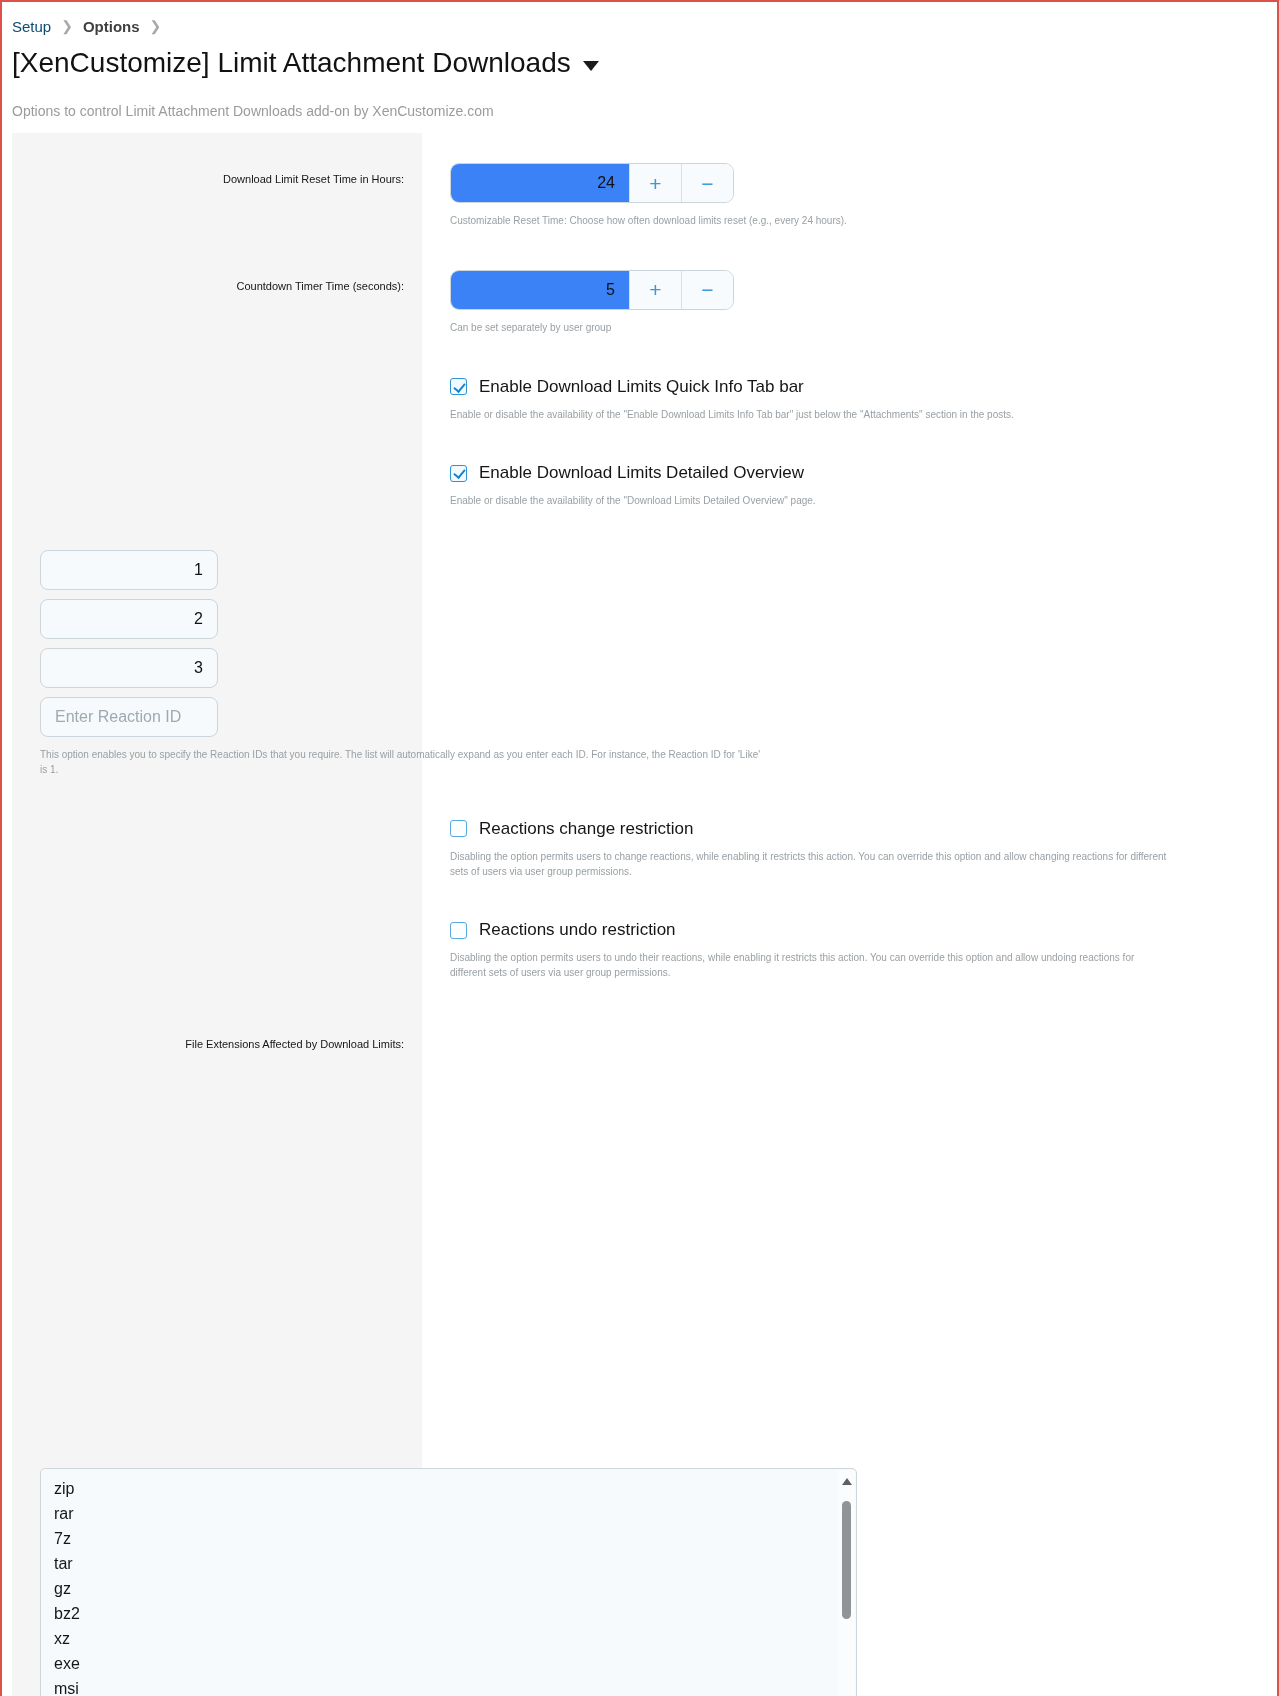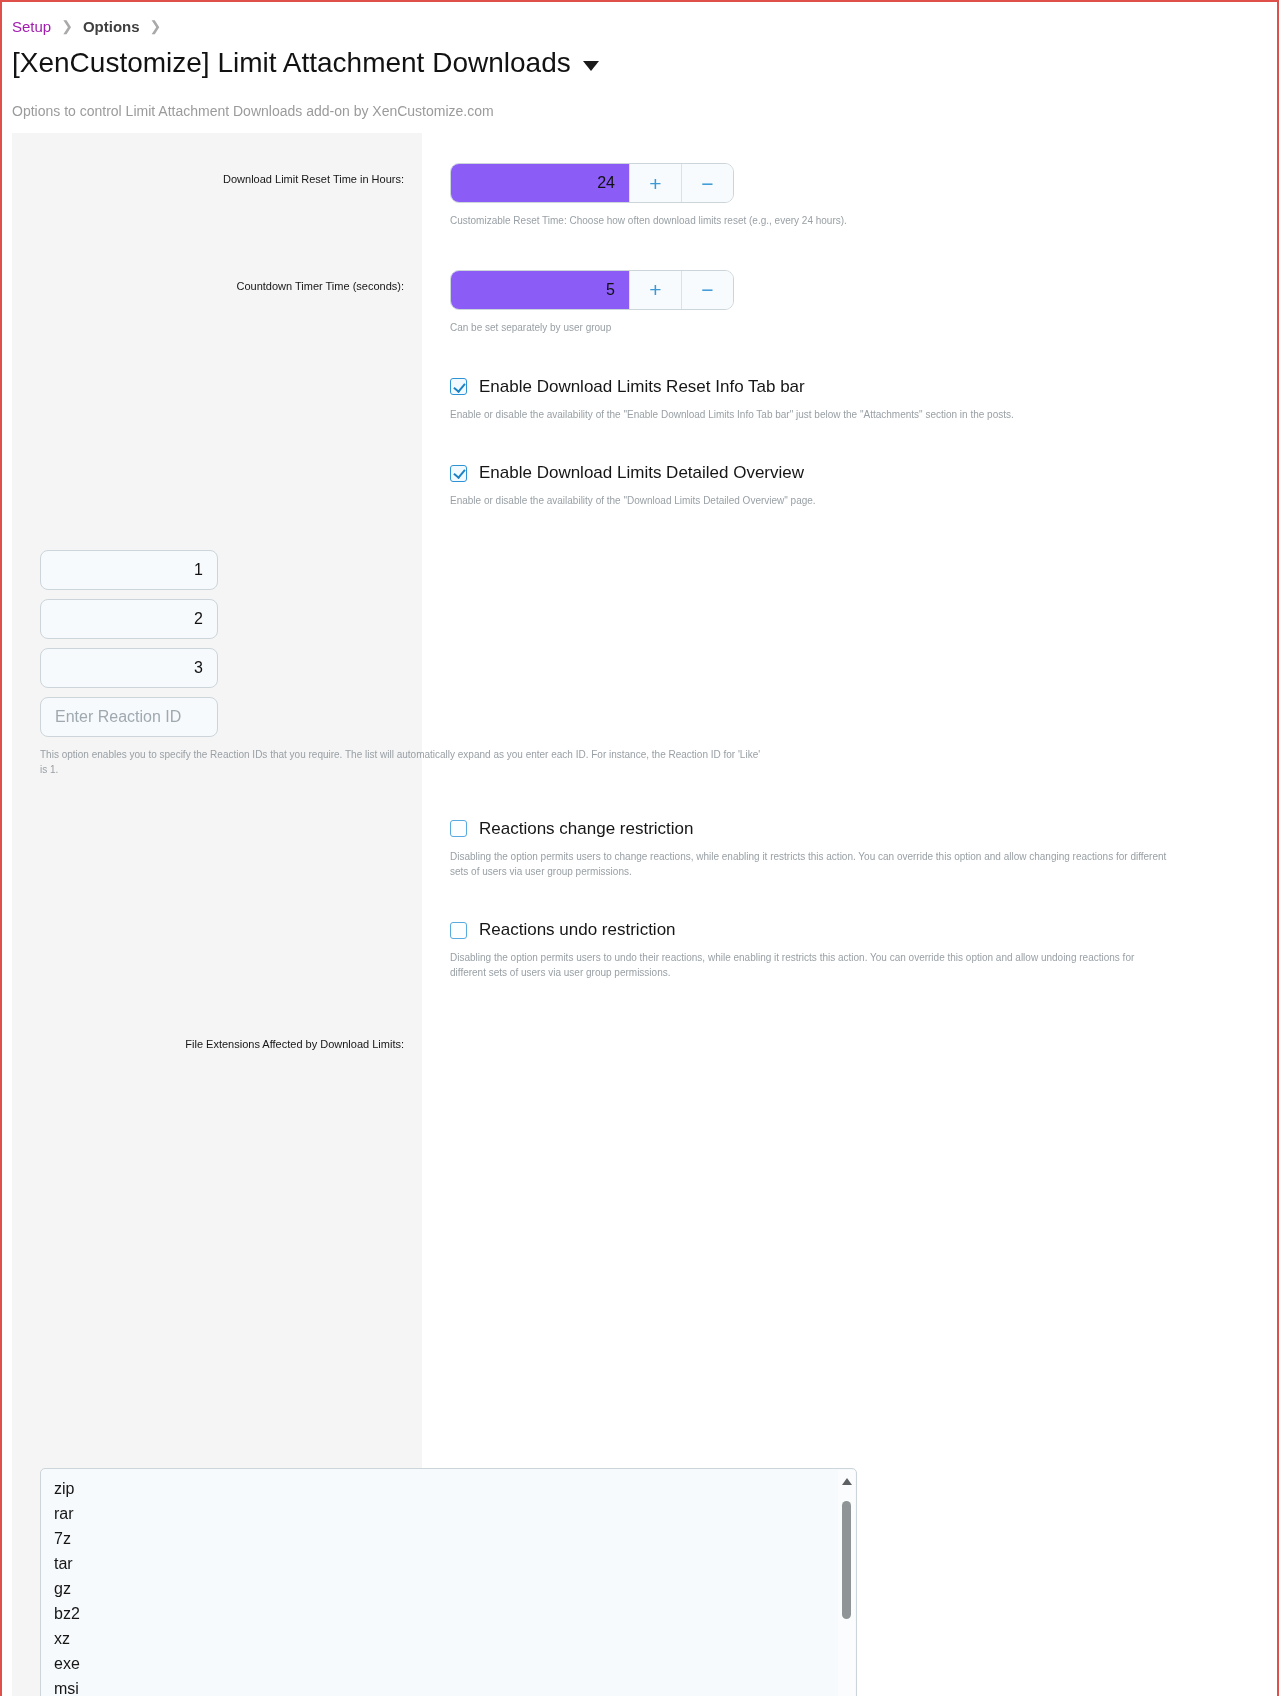--- a/index.html
+++ b/index.html
@@ -10,21 +10,21 @@
     min-height: 1696px;
     border: 2px solid #e0504a;
     font-family: "Liberation Sans", "DejaVu Sans", sans-serif;
     color: #141414;
     background: #fff;
   }
   .page { padding: 14px 10px 12px 10px; }
 
   
   .breadcrumb { display:flex; align-items:center; font-size:15px; margin: 2px 0 12px 0; }
-  .crumb-setup { color:#a21caf; cursor:pointer; }
+  .crumb-setup { color:#0c4a6e; cursor:pointer; }
   .crumb-options { color:#3f3f3f; font-weight:bold; cursor:pointer; }
   .crumb-sep { color:#a9a9a9; margin: 0 10px; font-size:14px; transform: translateY(-1px); }
 
   
   .title-line { display:flex; align-items:center; gap:12px; margin: 0 0 24px 0; }
   .page-title { font-size: 28px; font-weight: 400; color:#121212; letter-spacing: 0; }
   .title-caret { width:0; height:0; border-left:8px solid transparent; border-right:8px solid transparent; border-top:10px solid #1a1a1a; margin-top:6px; cursor:pointer; }
   .page-subtitle { color:#9b9b9b; font-size:14px; margin: 0 0 14px 0; }
 
   
@@ -32,21 +32,21 @@
   .row { display:flex; margin-bottom: 41px; }
   .row:last-child { margin-bottom: 18px; flex-direction: column; }
   .row-label { flex: 0 0 410px; width:410px; padding-right: 18px; text-align: right; font-size: 11px; color:#161616; padding-top: 10px; line-height: 1.25; }
   .row-label.top-align { padding-top: 16px; }
   .row-control { flex: 1; padding-left: 28px; }
 
   .explain { color:#99a0a5; font-size:10px; line-height: 1.48; margin-top: 11px; max-width: 722px; }
 
   
   .spinner { display:inline-flex; border:1px solid #ccd5da; border-radius: 9px; overflow:hidden; background:#f7fafc; height:40px; }
-  .spinner input { width: 178px; border:none; outline:none; background:#8b5cf6; font: 16px "Liberation Sans","DejaVu Sans",sans-serif; color:#111; text-align: right; padding: 0 14px; }
+  .spinner input { width: 178px; border:none; outline:none; background:#3b82f6; font: 16px "Liberation Sans","DejaVu Sans",sans-serif; color:#111; text-align: right; padding: 0 14px; }
   .spin-btn { width: 52px; border:none; border-left:1px solid #dbe1e5; background:#f8fbfd; color:#3b9ad6; font-size: 21px; font-weight: 400; cursor:pointer; display:flex; align-items:center; justify-content:center; line-height:1; }
 
   
   .text-input { display:block; width: 178px; height: 40px; border:1px solid #ccd5da; border-radius: 8px; background:#f7fafc; font: 16px "Liberation Sans","DejaVu Sans",sans-serif; color:#111; text-align: right; padding: 0 14px; outline:none; margin-bottom: 9px; }
   .text-input.ta-left { text-align: left; }
   .text-input::placeholder { color:#9fa9b0; opacity:1; }
   .text-input:last-of-type { margin-bottom: 0; }
 
   
   .check-row { display:flex; align-items:center; gap: 12px; cursor:pointer; }
@@ -112,21 +112,21 @@
         </div>
         <div class="explain">Can be set separately by user group</div>
       </div>
     </div>
 
     <div class="row">
       <div class="row-label"></div>
       <div class="row-control">
         <div class="check-row">
           <span class="checkbox checked"></span>
-          <span class="check-label">Enable Download Limits Reset Info Tab bar</span>
+          <span class="check-label">Enable Download Limits Quick Info Tab bar</span>
         </div>
         <div class="explain">Enable or disable the availability of the "Enable Download Limits Info Tab bar" just below the "Attachments" section in the posts.</div>
       </div>
     </div>
 
     <div class="row">
       <div class="row-label"></div>
       <div class="row-control">
         <div class="check-row">
           <span class="checkbox checked"></span>

